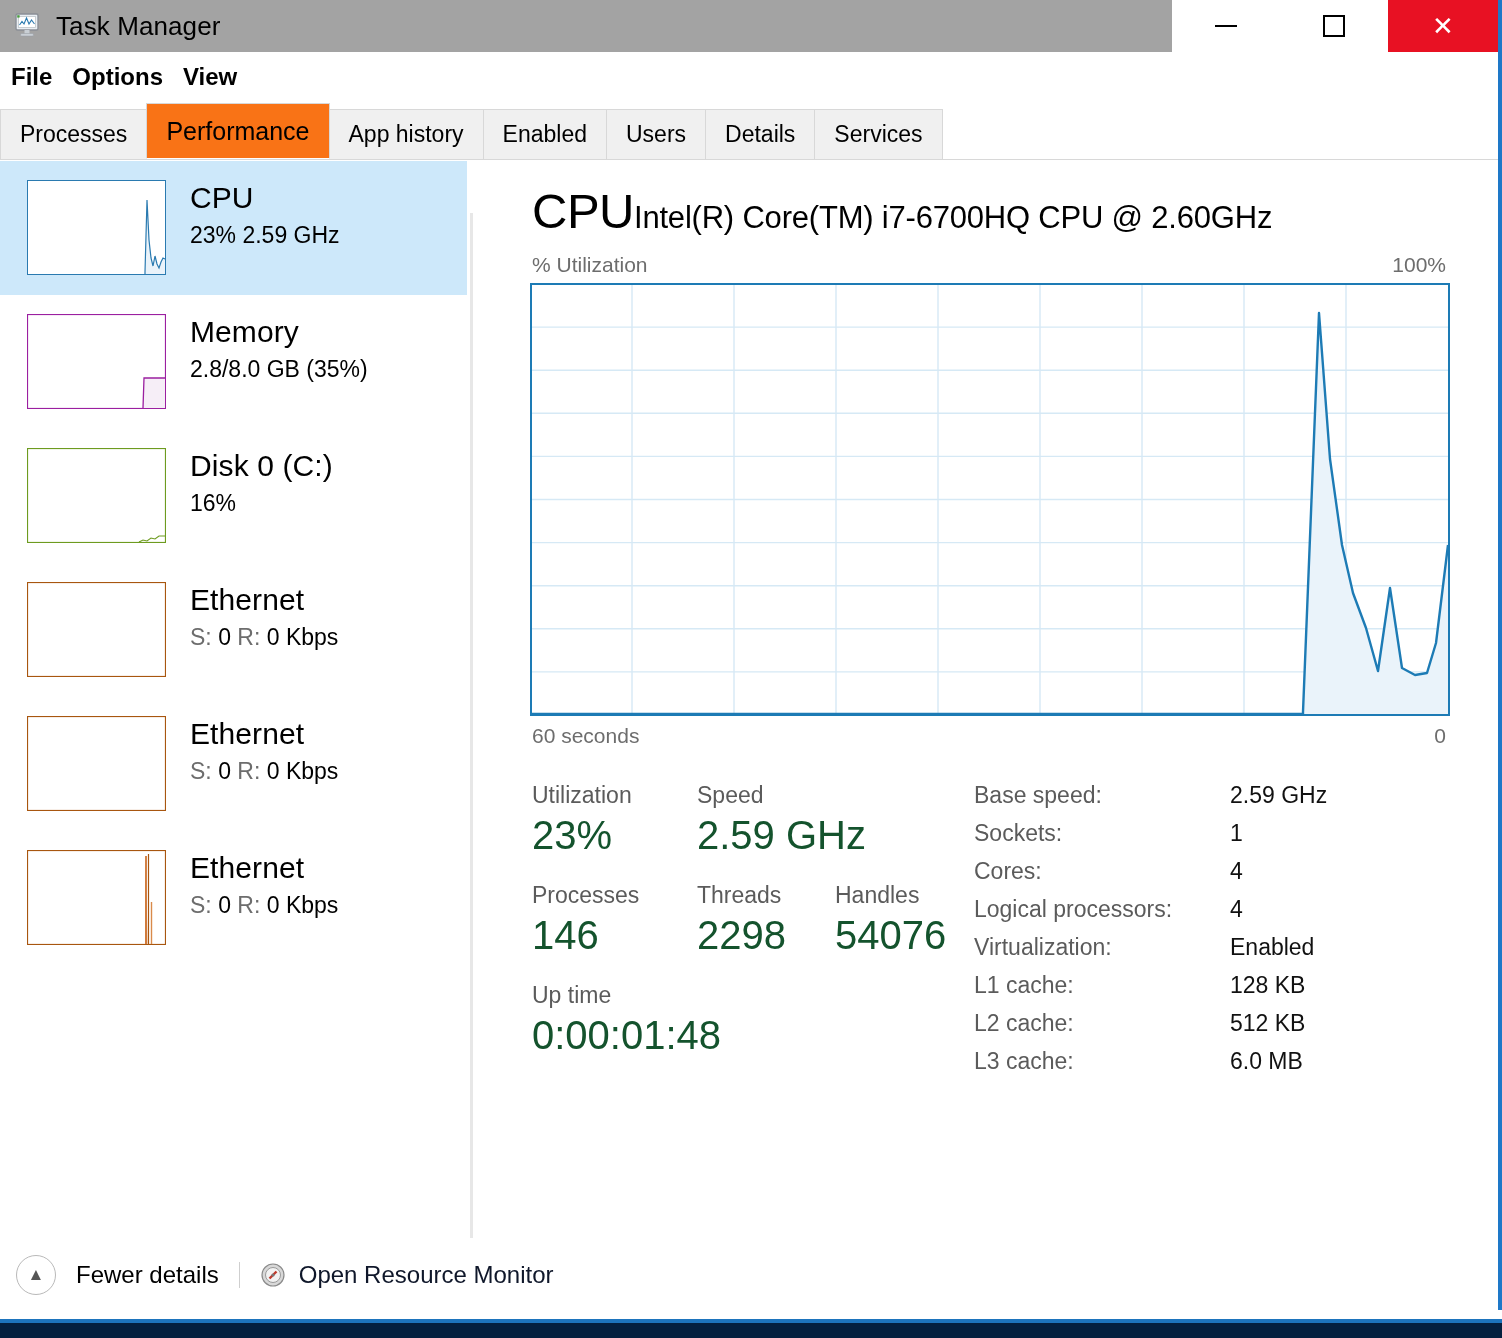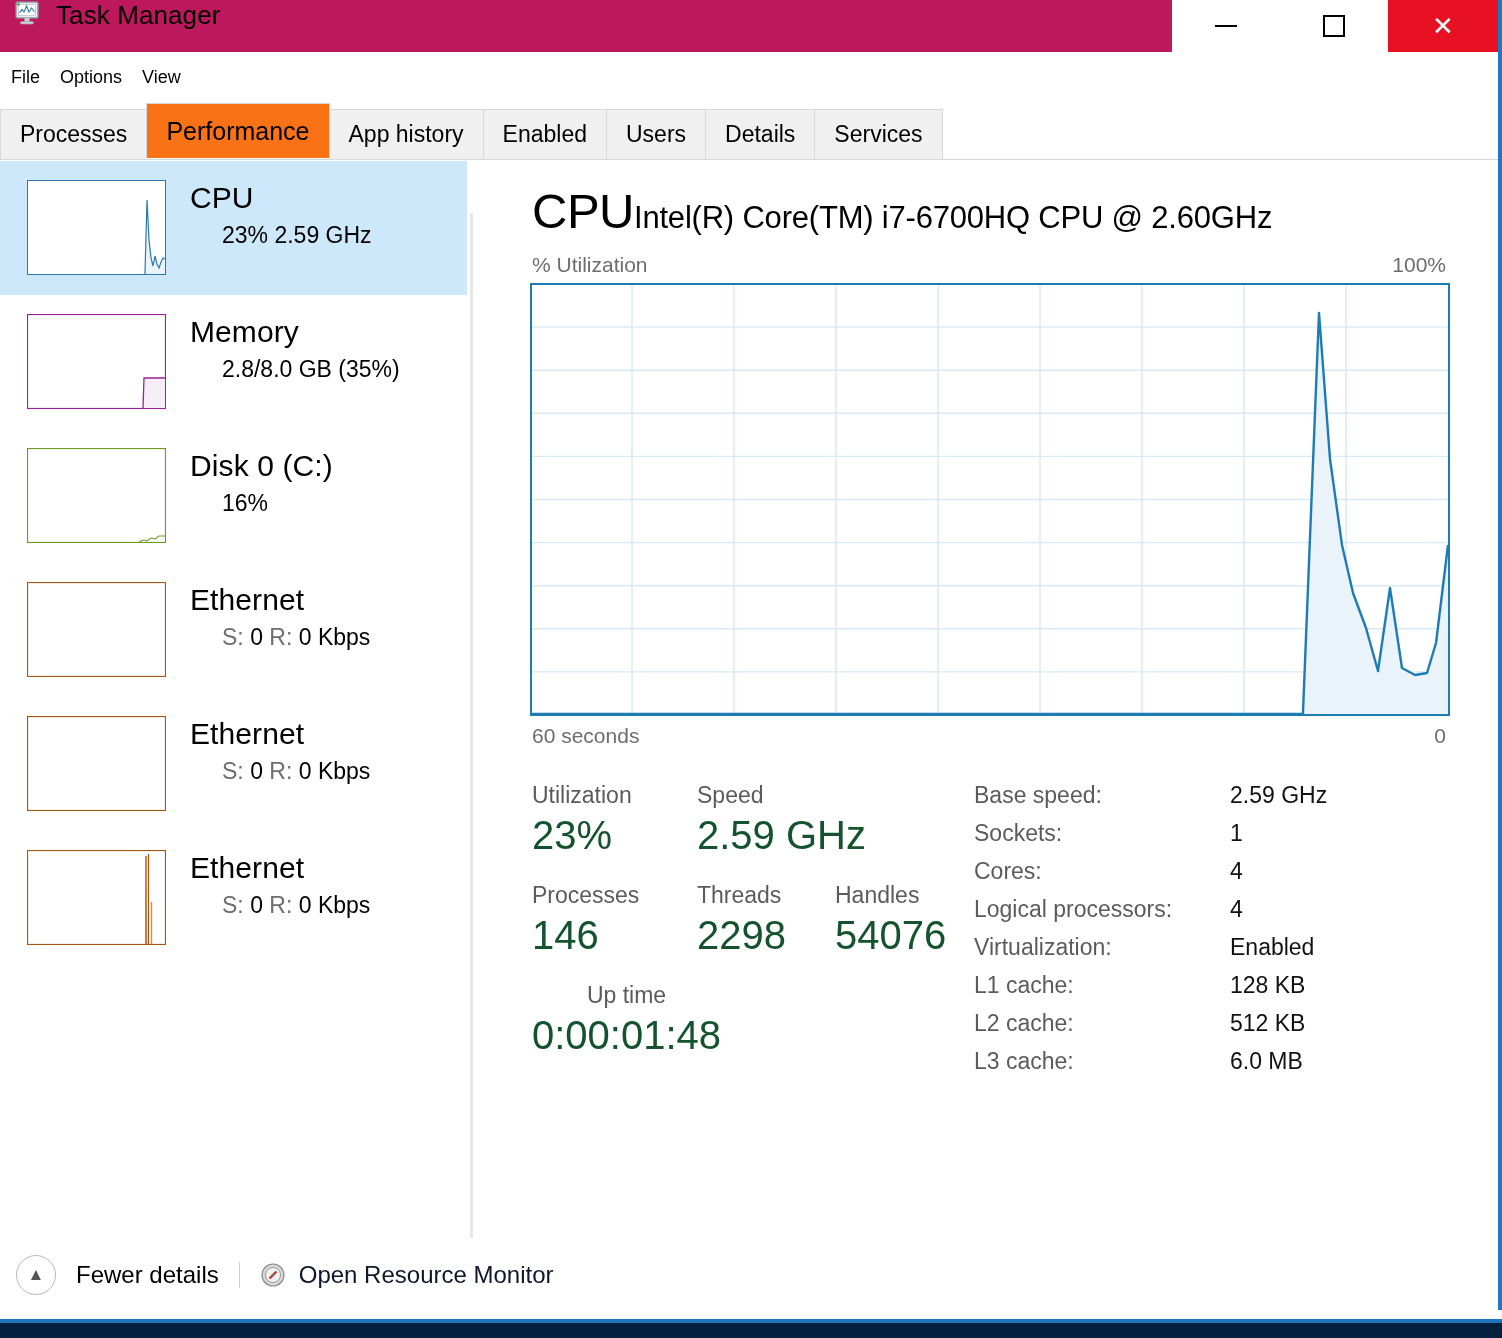--- a/index.html
+++ b/index.html
@@ -13,37 +13,37 @@
     position: absolute; left: 0; top: 0;
     width: 1502px; height: 1310px;
     background: #ffffff;
     border-right: 4px solid #1e78c8;
     overflow: hidden;
   }
 
   
   .titlebar {
     position: absolute; left: 0; top: 0; width: 1498px; height: 52px;
-    background: #be185d;
-    display: flex; align-items: flex-start;
+    background: #a3a3a3;
+    display: flex; align-items: center;
   }
   .title-icon { margin-left: 14px; width: 30px; height: 28px; position: relative; }
   .title-text {
     font-size: 26px; color: #000; margin-left: 12px; letter-spacing: .1px;
   }
   .wincontrols { position: absolute; right: 0; top: 0; height: 52px; display: flex; }
   .wc { width: 108px; height: 52px; display: flex; align-items: center; justify-content: center; background: #ffffff; }
   .wc.close { background: #e81123; width: 110px; }
   .wc-min { width: 22px; height: 2px; background: #000; }
   .wc-max { width: 22px; height: 22px; border: 2px solid #000; }
   .wc-x { color: #fff; font-size: 26px; line-height: 1; font-weight: 300; }
 
   
   .menubar { position: absolute; left: 0; top: 52px; height: 50px; display: flex; align-items: center; }
-  .menu-item { font-size: 18px; color: #000; padding: 0 9px; margin-left: 2px; }
+  .menu-item { font-size: 24px; color: #000; padding: 0 9px; margin-left: 2px; font-weight: bold; }
 
   
   .tabstrip {
     position: absolute; left: 0; top: 104px; width: 1498px; height: 56px;
     border-bottom: 1px solid #d8d8d8; background: #ffffff;
     display: flex; align-items: flex-end;
   }
   .tab {
     height: 50px; padding: 0 19px; font-size: 23px; color: #000;
     background: #f0f0f0; border: 1px solid #d8d8d8; border-bottom: none;
@@ -64,41 +64,41 @@
   
   .side-item {
     position: relative; display: flex; align-items: flex-start;
     height: 134px; padding-left: 27px; padding-top: 19px;
   }
   .side-item.selected { background: #cde8fa; }
   .thumb { width: 139px; height: 95px; background: #fff; flex: none; position: relative; }
   .thumb svg { position: absolute; left: 0; top: 0; }
   .side-text { margin-left: 24px; padding-top: 1px; }
   .side-title { font-size: 30px; color: #000; line-height: 1.12; letter-spacing: .1px; }
-  .side-sub { font-size: 23px; color: #000; margin-top: 7px; margin-left: 32px; }
+  .side-sub { font-size: 23px; color: #000; margin-top: 7px; }
   .side-sub .dim { color: #6d6d6d; }
 
   
   .cpu-head { display: flex; align-items: baseline; padding: 22px 0 0 40px; }
   .cpu-word { font-size: 49px; color: #000; letter-spacing: -.5px; }
   .cpu-model { font-size: 31px; color: #000; letter-spacing: -.2px; }
   .axis-row { display: flex; justify-content: space-between; padding: 14px 52px 6px 40px; }
   .axis-label { font-size: 21px; color: #6d6d6d; }
   .graph-wrap { margin-left: 38px; width: 920px; height: 433px; position: relative; }
   .graph-wrap svg { display: block; }
   .time-row { display: flex; justify-content: space-between; padding: 8px 52px 0 40px; }
 
   .stats { display: flex; padding: 34px 16px 0 40px; }
   .stats-left { width: 432px; }
   .stat-grid { display: flex; }
   .stat-cell { }
   .stat-lab { font-size: 23px; color: #5b5b5b; }
   .stat-val { font-size: 40px; color: #14532d; margin-top: 3px; line-height: 1.15; }
   .row2 { margin-top: 24px; }
-  .row3 { margin-top: 24px; text-align: center; }
+  .row3 { margin-top: 24px; }
 
   .specs { margin-left: 10px; }
   .spec-row { display: flex; margin-bottom: 11px; }
   .spec-key { width: 256px; font-size: 23px; color: #5b5b5b; }
   .spec-val { font-size: 23px; color: #111; }
 
   
   .footer {
     position: absolute; left: 0; bottom: 0; width: 1498px; height: 72px;
     background: #ffffff; display: flex; align-items: center; padding-left: 16px;

